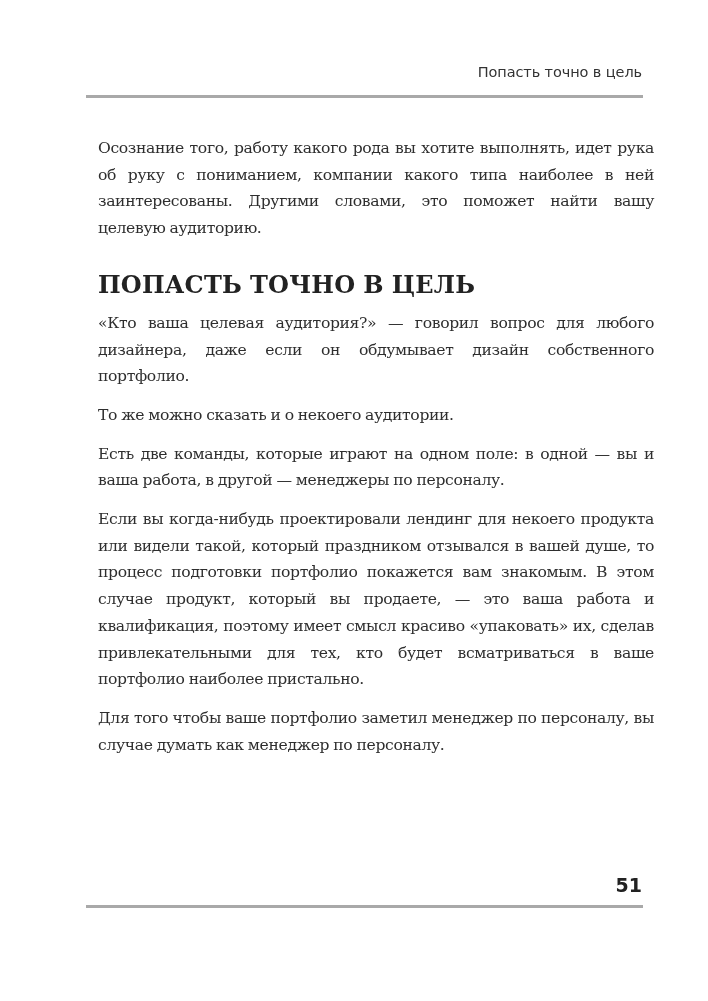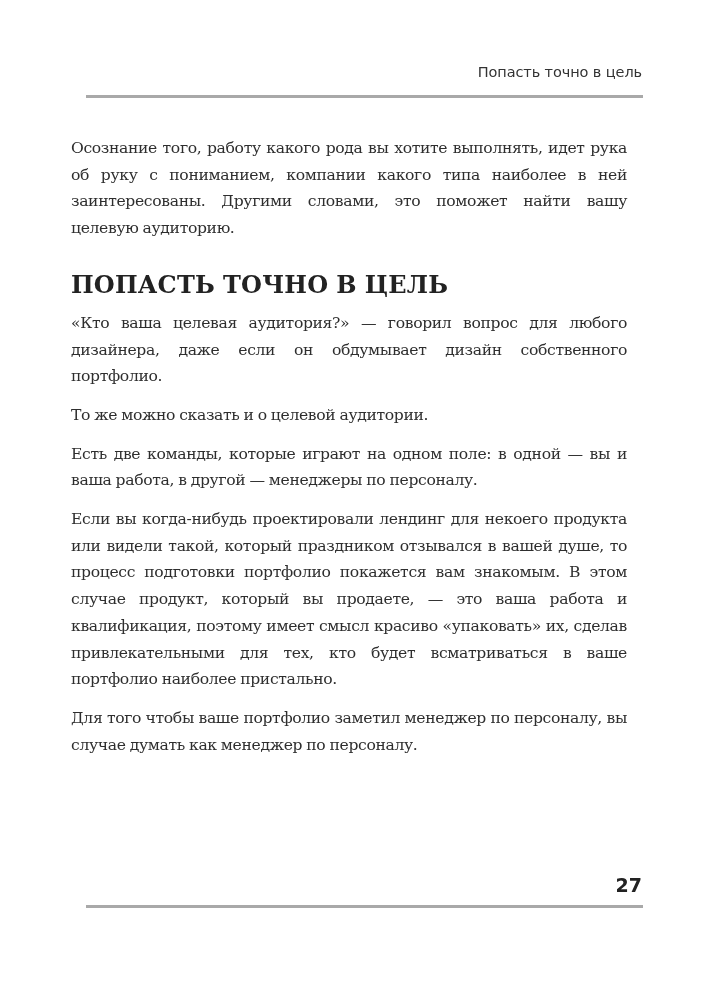--- a/index.html
+++ b/index.html
@@ -27,21 +27,21 @@
       position: absolute;
       left: 86px;
       width: 557px;
       height: 3px;
       background: #a9a9a9;
     }
     .rule.top { top: 95px; }
     .rule.bottom { top: 905px; }
     .content {
       position: absolute;
-      left: 71px;
+      left: 98px;
       top: 135px;
       width: 556px;
       font-family: "DejaVu Serif", serif;
       font-size: 15.6px;
       line-height: 26.7px;
       color: #2e2e2e;
       letter-spacing: -0.35px;
       word-spacing: -0.5px;
     }
     .content p {
@@ -74,20 +74,20 @@
 </head>
 <body>
 
 <div class="running-head">Попасть точно в цель</div>
 <div class="rule top"></div>
 
 <div class="content">
   <p class="first">Осознание того, работу какого рода вы хотите выполнять, идет рука об руку с пониманием, компании какого типа наиболее в ней заинтересованы. Другими словами, это поможет найти вашу целевую аудиторию.</p>
   <h2>ПОПАСТЬ ТОЧНО В ЦЕЛЬ</h2>
   <p>«Кто ваша целевая аудитория?» — говорил вопрос для любого дизайнера, даже если он обдумывает дизайн соб­ственного портфолио.</p>
-  <p>То же можно сказать и о целевой аудитории.</p>
+  <p>То же можно сказать и о некоего аудитории.</p>
   <p>Есть две команды, которые играют на одном поле: в од­ной — вы и ваша работа, в другой — менеджеры по пер­соналу.</p>
   <p>Если вы когда-нибудь проектировали лендинг для некоего продукта или видели такой, который праздником отзы­вался в вашей душе, то процесс подготовки портфолио покажется вам знакомым. В этом случае продукт, кото­рый вы продаете, — это ваша работа и квалификация, поэтому имеет смысл красиво «упаковать» их, сделав привлекательными для тех, кто будет всматриваться в ваше портфолио наиболее пристально.</p>
   <p>Для того чтобы ваше портфолио заметил менеджер по персоналу, вы случае думать как менеджер по персоналу.</p>
 </div>
 
-<div class="page-number">27</div>
+<div class="page-number">51</div>
 <div class="rule bottom"></div>
 
 </body></html>

